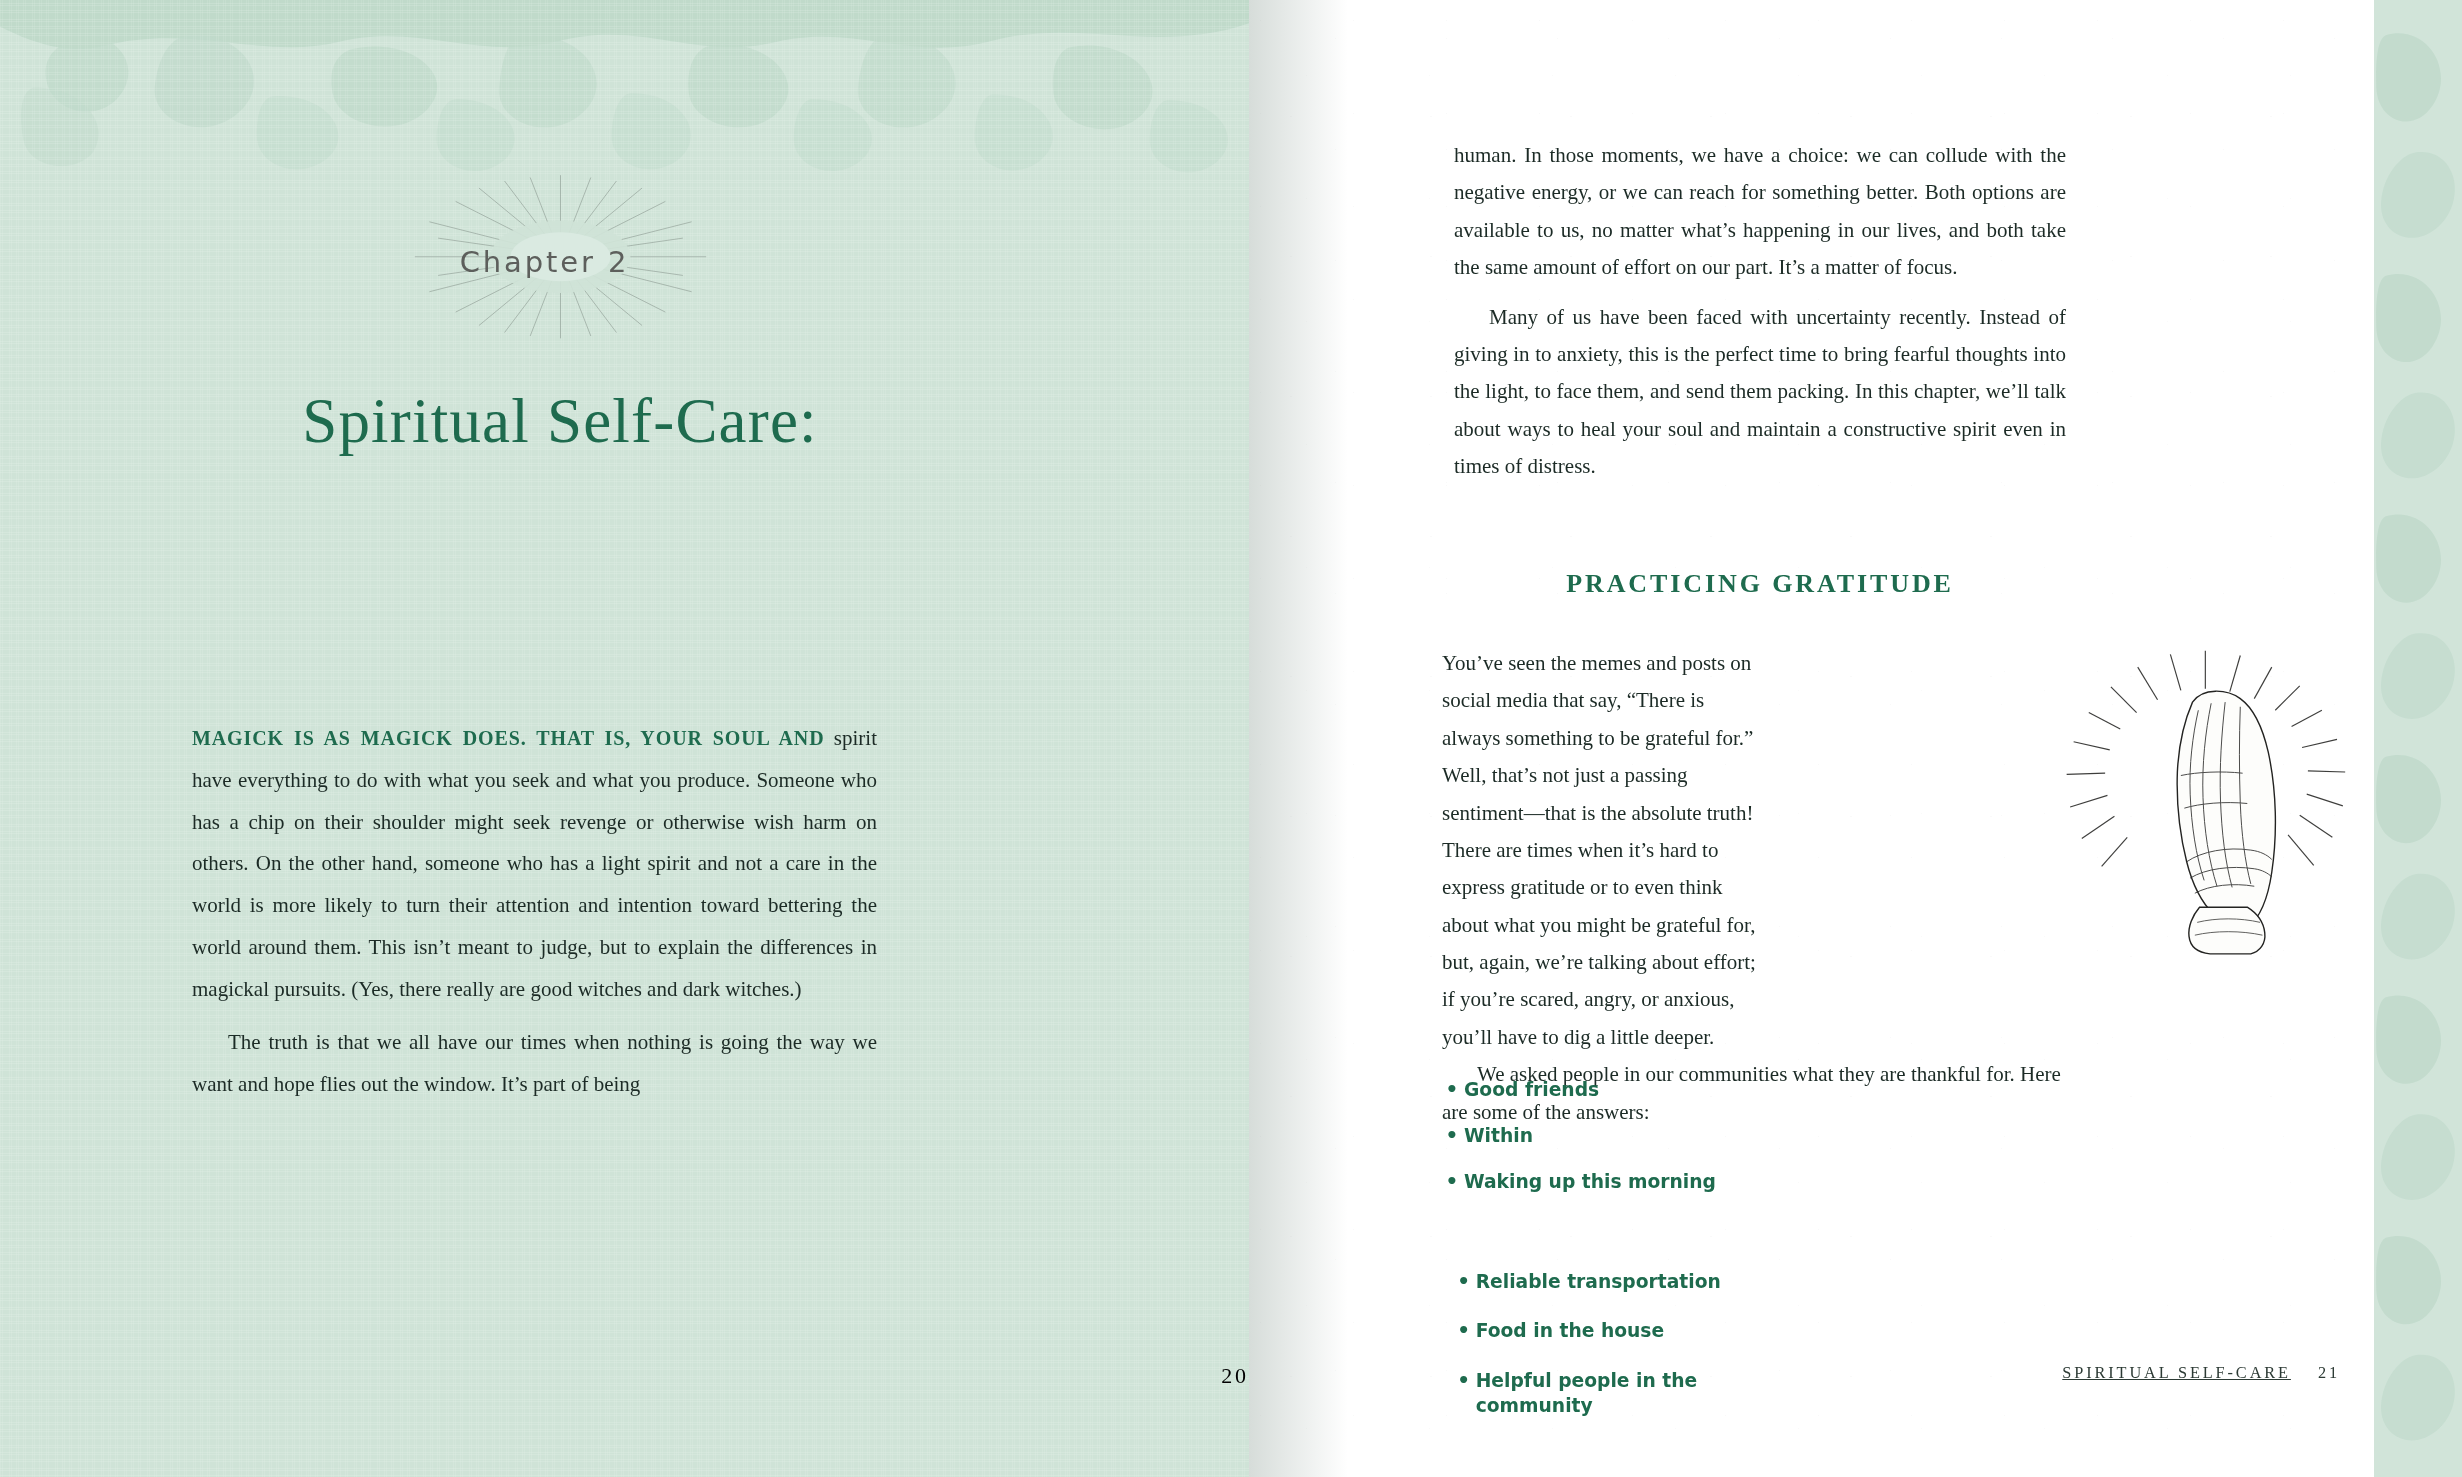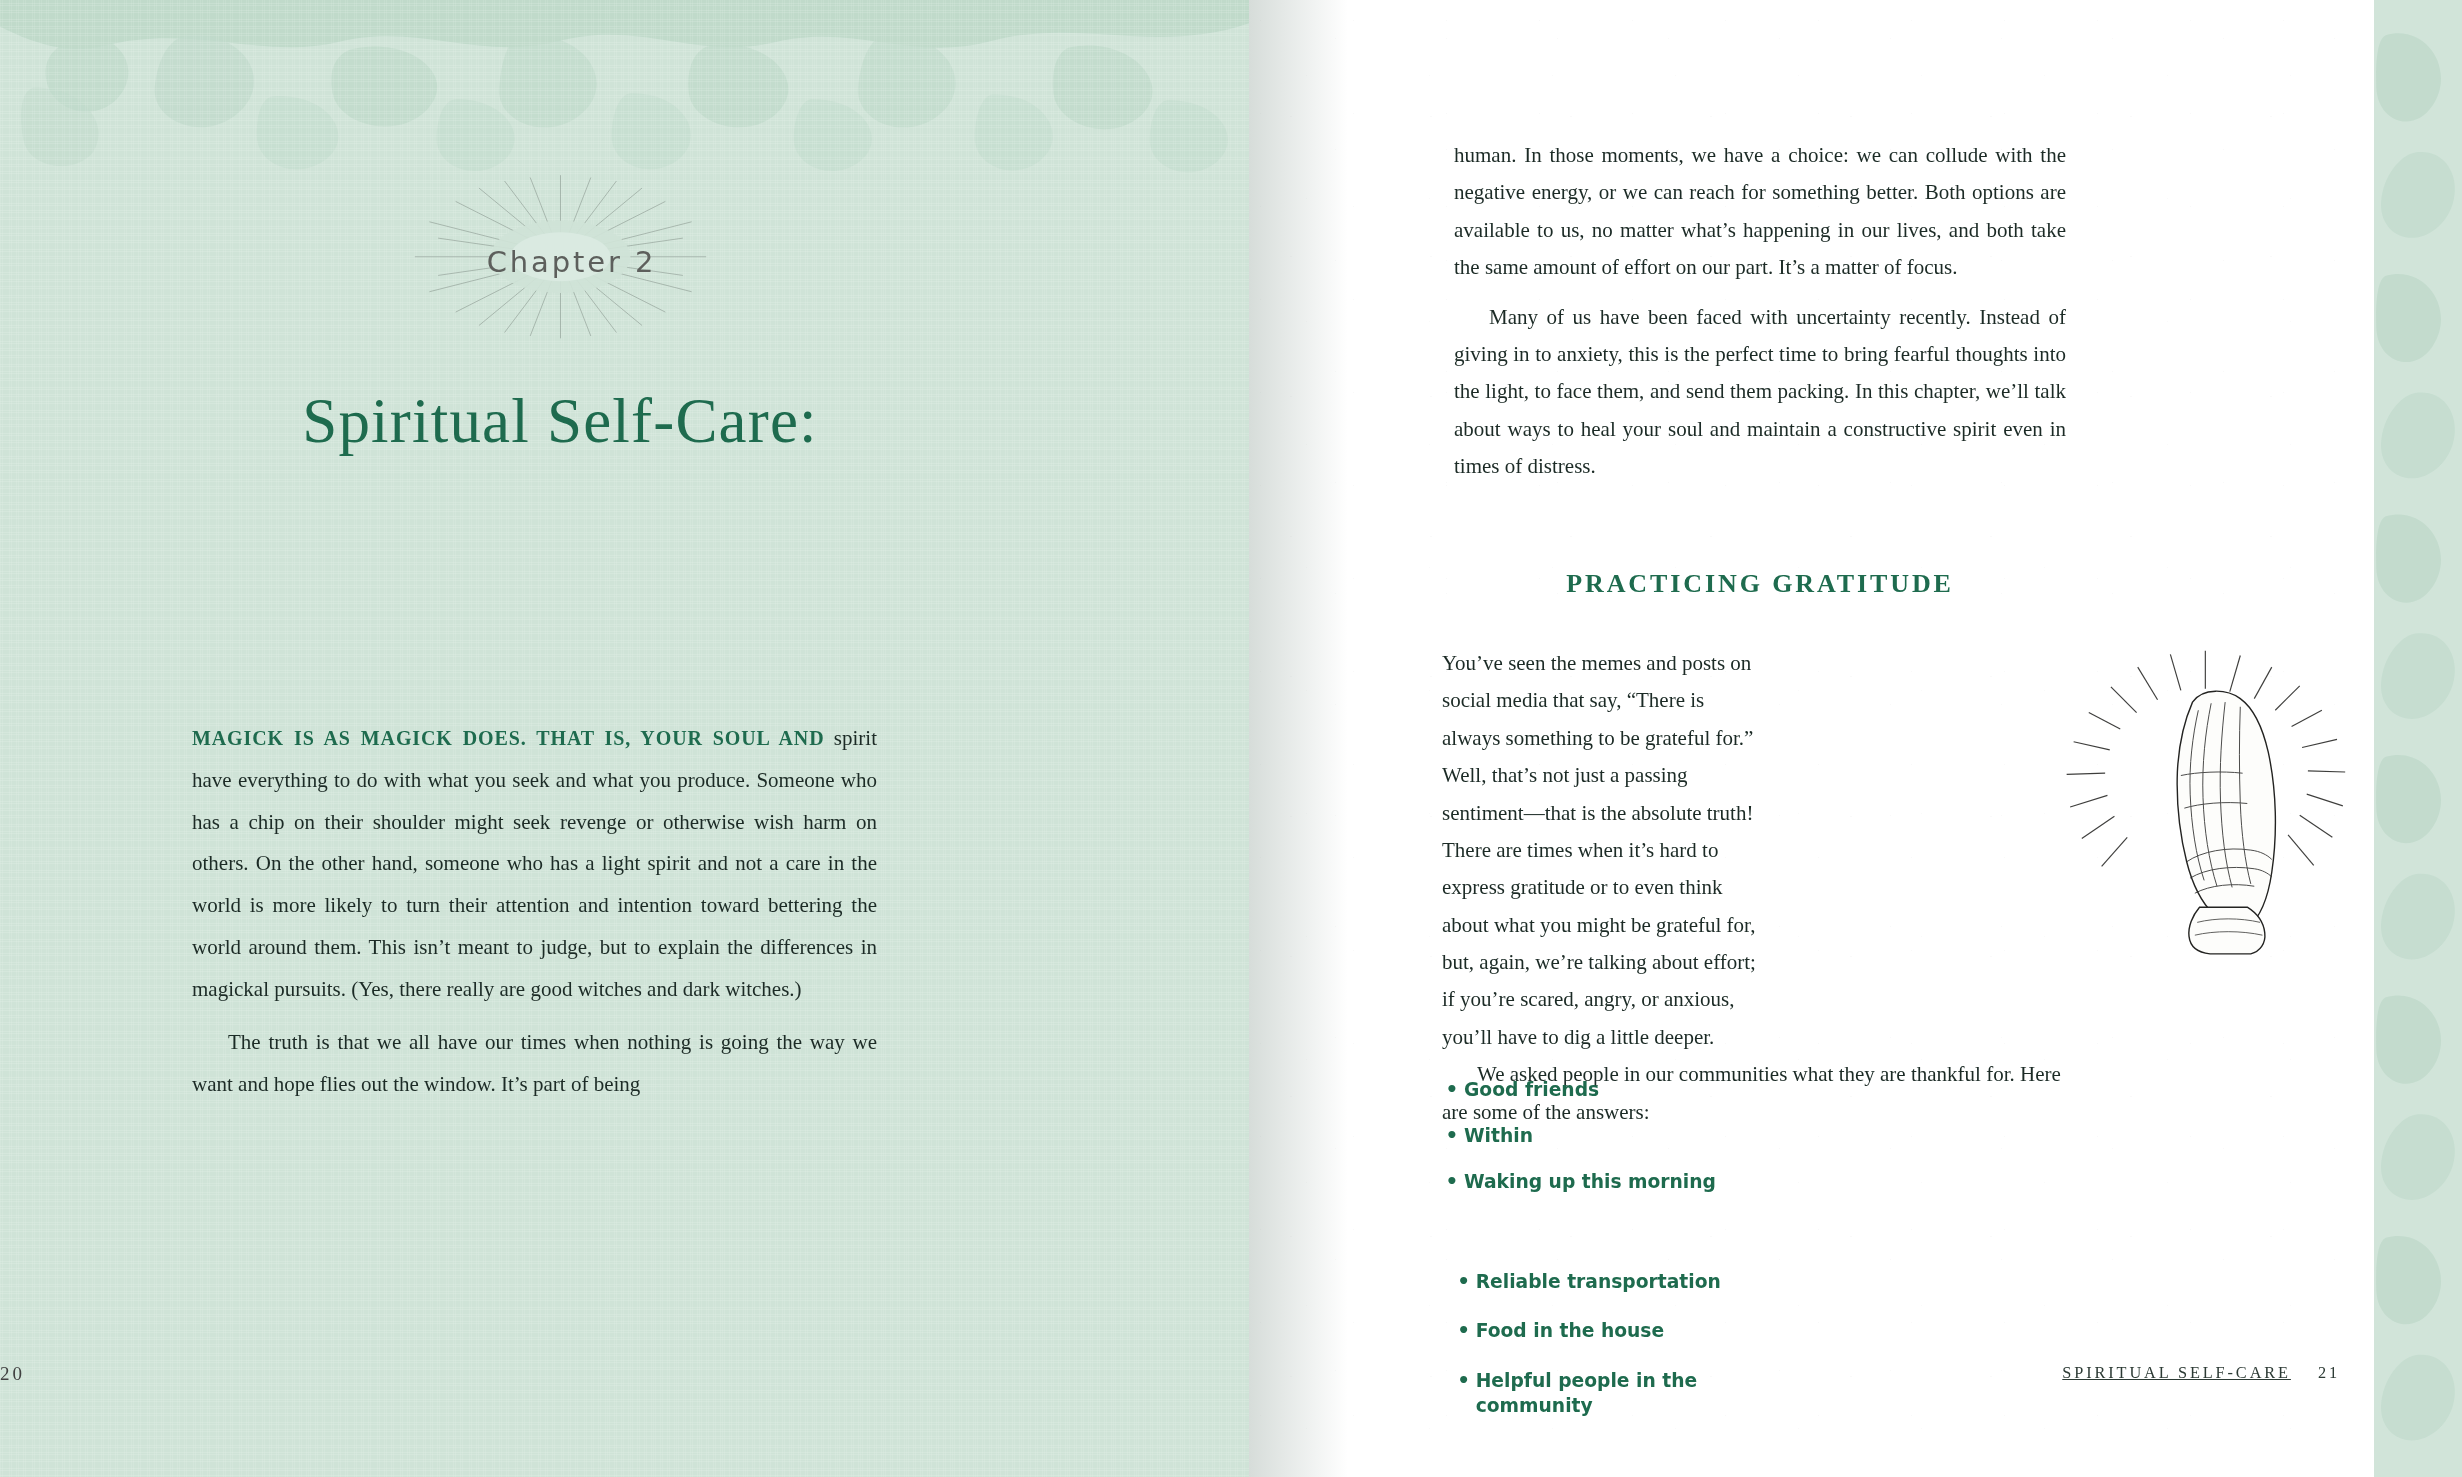--- a/index.html
+++ b/index.html
@@ -55,21 +55,21 @@
   }
   .chapter-burst {
     position: absolute;
     left: 409px;
     top: 169px;
     width: 303px;
     height: 193px;
   }
   .chapter-label {
     position: absolute;
-    left: 420px;
+    left: 393px;
     top: 245px;
     width: 303px;
     text-align: center;
     font-family: "DejaVu Sans", sans-serif;
     font-size: 29px;
     letter-spacing: 2.9px;
     color: #5d5f5c;
     z-index: 4;
   }
   .title-main {
@@ -111,24 +111,24 @@
     color: #1e6b4e;
     font-weight: bold;
     letter-spacing: 0.9px;
     font-size: 20px;
   }
   .folio-left {
     position: absolute;
     left: 0;
     top: 1363px;
     width: 1249px;
-    text-align: left;
-    font-size: 19px;
+    text-align: right;
+    font-size: 22px;
     letter-spacing: 2.9px;
-    color: #404040;
+    color: #000000;
   }
 
   
   .page-right {
     position: relative;
     width: 1213px;
     height: 1478px;
     background: #ffffff;
     overflow: hidden;
   }

